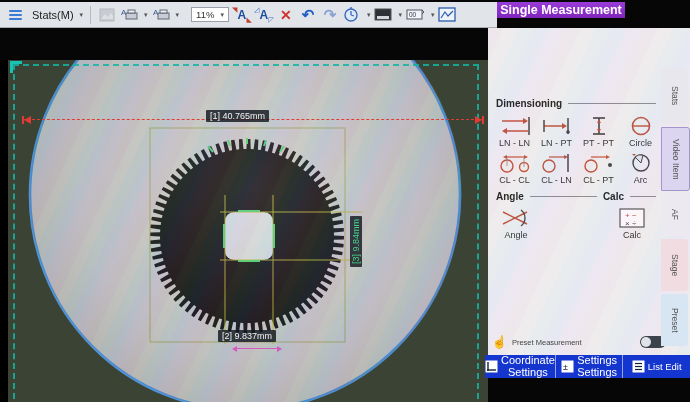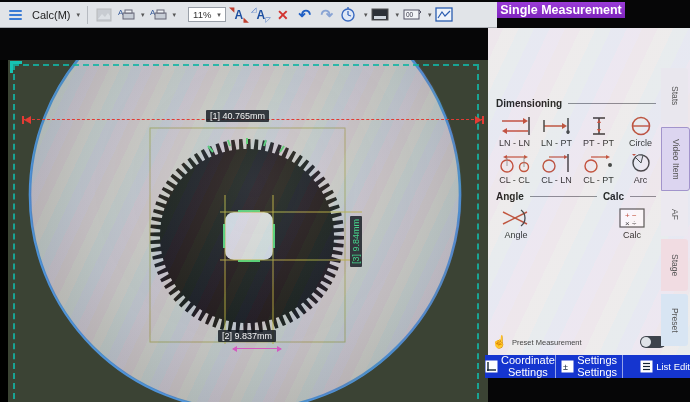--- a/index.html
+++ b/index.html
@@ -82,40 +82,40 @@
   .toggle .knob{position:absolute;left:1px;top:1px;width:10px;height:10px;border-radius:50%;background:#dfe3e8;}
   .off-label{font-size:7.5px;color:#555;}
 
   
   .vtab{position:absolute;left:661px;width:27px;display:flex;align-items:center;justify-content:center;
         writing-mode:vertical-rl;font-size:8.5px;color:#555;border-radius:0 3px 3px 0;}
 
   
   #settings-bar{position:absolute;left:485px;top:355px;width:205px;height:23px;background:#1535cf;display:flex;}
   .sbtn{flex:1;display:flex;align-items:center;justify-content:center;gap:3px;color:#fff;border-right:1px solid rgba(255,255,255,.55);cursor:pointer;}
-  .sbtn:last-child{border-right:none;justify-content:flex-end;}
+  .sbtn:last-child{border-right:none;}
   .sbtn .stext{font-size:11px;line-height:1.05;text-align:center;}
   #actions{position:absolute;left:485px;top:378px;width:205px;height:24px;display:flex;}
   #measure-btn{width:122px;background:#8494ac;color:#fff;font-size:15px;display:flex;align-items:center;justify-content:center;cursor:pointer;}
   #playing-btn{flex:1;background:#0d1b30;color:#2bd4de;font-weight:bold;font-size:15px;display:flex;align-items:center;justify-content:center;cursor:pointer;}
 </style>
 </head>
 <body>
 
 <div id="screen">
 
   <div id="toolbar">
     <span class="tb-ic">
         <span class="hamburger">
           <i></i>
           <i></i>
           <i></i>
         </span>
       </span>
-    <span class="menu-label">Calc(M)</span>
+    <span class="menu-label">Stats(M)</span>
     <span class="dd">▾</span>
     <span class="tb-sep"></span>
     <span class="tb-ic gray-ic">
       <svg width="16" height="14">
           <rect x="1" y="1" width="14" height="12" fill="#aab0b8" stroke="#888"></rect>
           <path d="M2 11 L6 6 L9 9 L12 5 L14 8 L14 11 Z" fill="#d8dde2"></path>
         </svg>
     </span>
     <span class="tb-ic">
       <svg width="18" height="15">

